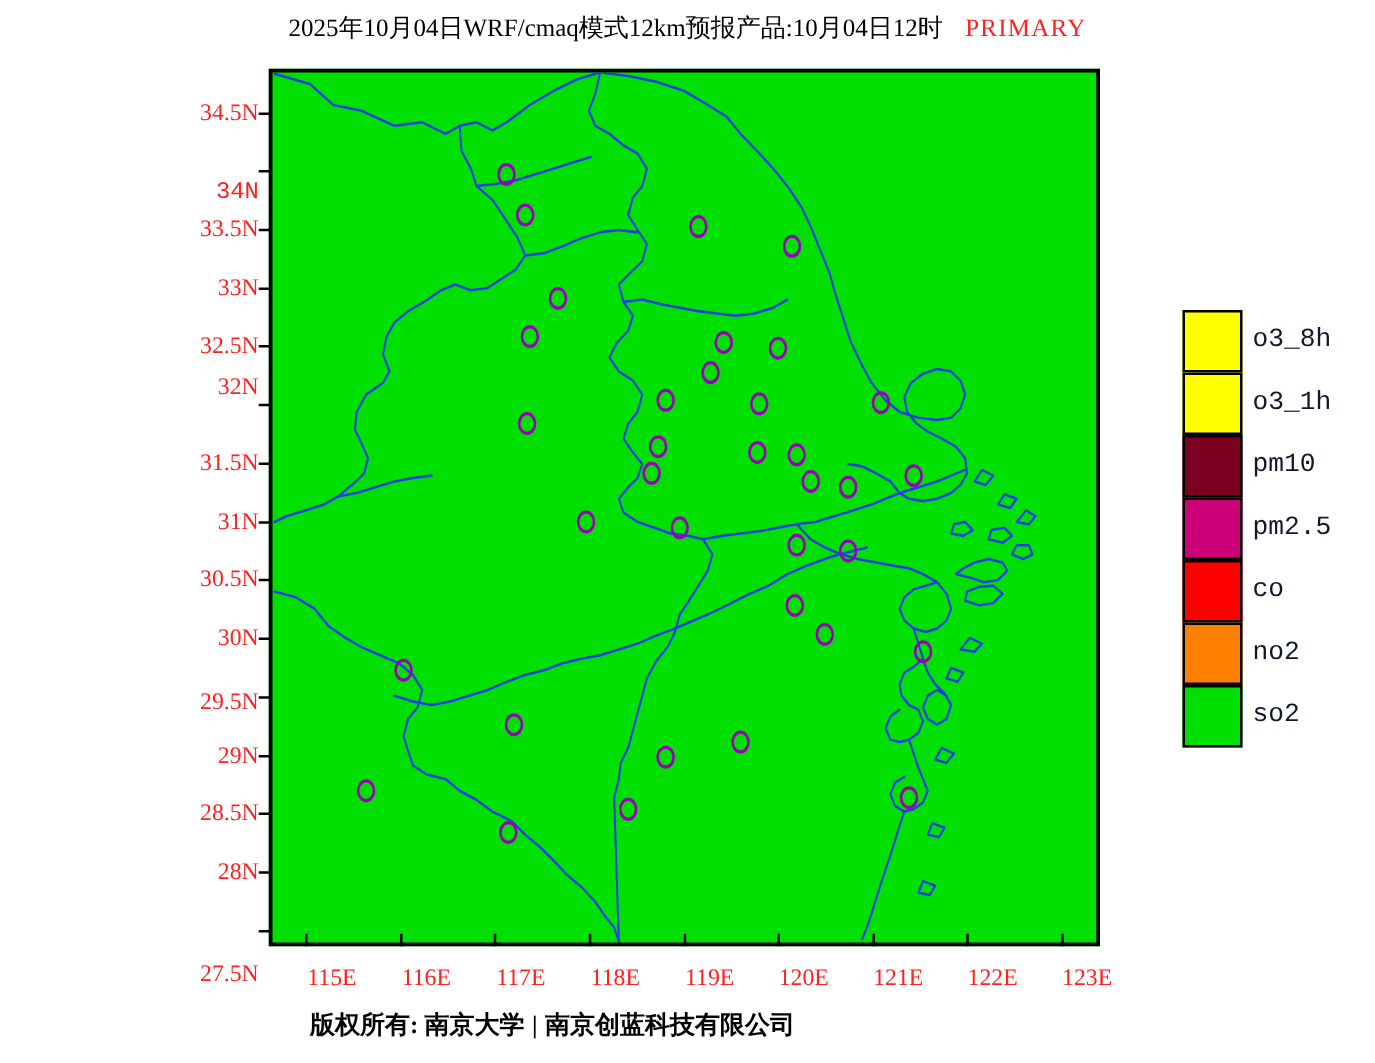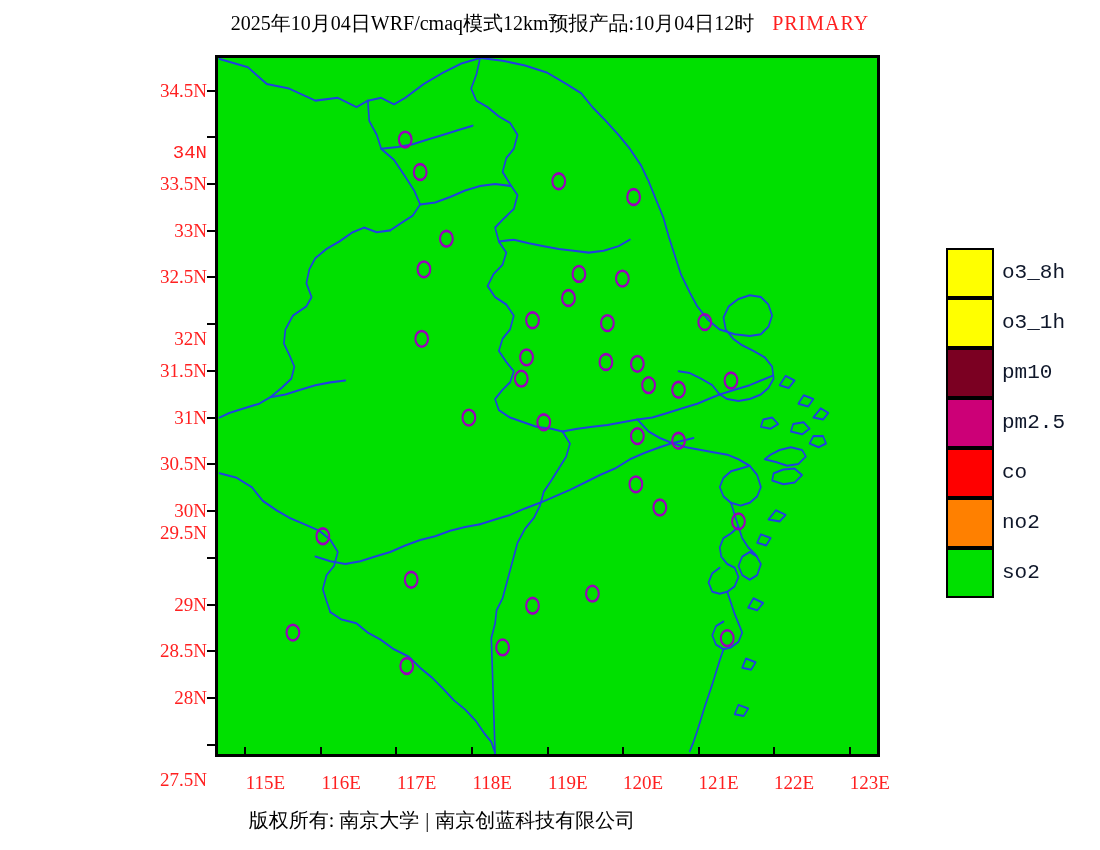--- a/index.html
+++ b/index.html
@@ -133,20 +133,21 @@
     position: absolute;
     left: 0;
     top: 808px;
     width: 884px;
     text-align: center;
     font-size: 20px;
     line-height: 24px;
     color: #000000;
     font-family: "Liberation Serif", "DejaVu Serif", serif;
     white-space: nowrap;
+    font-weight: bold;
   }
   #footer-sep {
     display: inline-block;
     padding: 0 6px;
   }
 </style>
 </head>
 <body>
 
 <div id="title-bar">
@@ -251,31 +252,31 @@
 
 <div id="ylabels-col">
     <div class="axis-label ylabel" style="top: 679.848px; margin-top: 35px;">27.5N</div>
     <div class="tick" style="left: 92px; top: 688.848px; width: 10px; height: 2px;"></div>
     <div class="axis-label ylabel" style="top: 633.111px;">28N</div>
     <div class="tick" style="left: 92px; top: 642.111px; width: 10px; height: 2px;"></div>
     <div class="axis-label ylabel" style="top: 586.373px;">28.5N</div>
     <div class="tick" style="left: 92px; top: 595.373px; width: 10px; height: 2px;"></div>
     <div class="axis-label ylabel" style="top: 539.635px;">29N</div>
     <div class="tick" style="left: 92px; top: 548.635px; width: 10px; height: 2px;"></div>
-    <div class="axis-label ylabel" style="top: 468px; text-align: right;">29.5N</div>
+    <div class="axis-label ylabel" style="top: 497px; text-align: right;">29.5N</div>
     <div class="tick" style="left: 92px; top: 501.897px; width: 10px; height: 2px;"></div>
     <div class="axis-label ylabel" style="top: 446.16px;">30N</div>
     <div class="tick" style="left: 92px; top: 455.16px; width: 10px; height: 2px;"></div>
     <div class="axis-label ylabel" style="top: 399.422px;">30.5N</div>
     <div class="tick" style="left: 92px; top: 408.422px; width: 10px; height: 2px;"></div>
     <div class="axis-label ylabel" style="top: 352.684px;">31N</div>
     <div class="tick" style="left: 92px; top: 361.684px; width: 10px; height: 2px;"></div>
     <div class="axis-label ylabel" style="top: 305.947px;">31.5N</div>
     <div class="tick" style="left: 92px; top: 314.947px; width: 10px; height: 2px;"></div>
-    <div class="axis-label ylabel" style="top: 274px; text-align: right;">32N</div>
+    <div class="axis-label ylabel" style="top: 245px; text-align: right;">32N</div>
     <div class="tick" style="left: 92px; top: 268.209px; width: 10px; height: 2px;"></div>
     <div class="axis-label ylabel" style="top: 212.471px;">32.5N</div>
     <div class="tick" style="left: 92px; top: 221.471px; width: 10px; height: 2px;"></div>
     <div class="axis-label ylabel" style="top: 165.734px;">33N</div>
     <div class="tick" style="left: 92px; top: 174.734px; width: 10px; height: 2px;"></div>
     <div class="axis-label ylabel" style="top: 118.996px;">33.5N</div>
     <div class="tick" style="left: 92px; top: 127.996px; width: 10px; height: 2px;"></div>
     <div class="axis-label ylabel" style="top: 89px; font-family: Liberation Mono, monospace;">34N</div>
     <div class="tick" style="left: 92px; top: 81.2583px; width: 10px; height: 2px;"></div>
     <div class="axis-label ylabel" style="top: 25.5206px;">34.5N</div>

